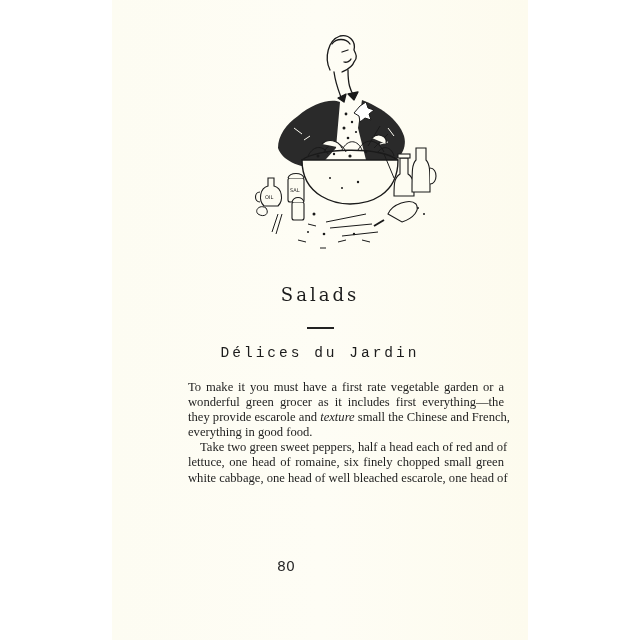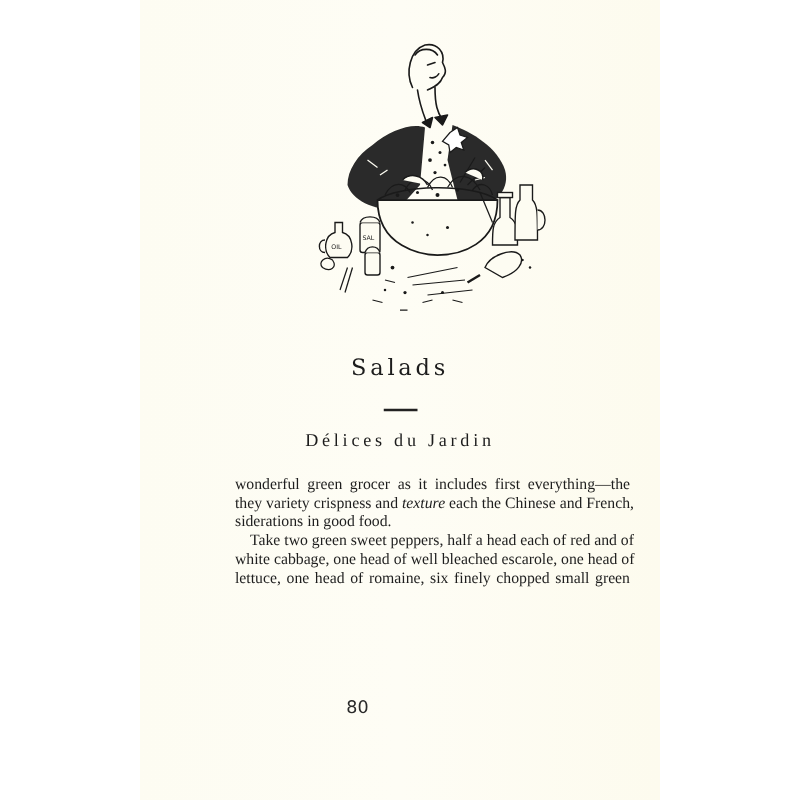--- a/index.html
+++ b/index.html
@@ -43,21 +43,21 @@
       width: 27px;
       height: 1.5px;
       background: #222;
     }
     .subtitle {
       position: absolute;
       left: 0;
       width: 640px;
       top: 345px;
       text-align: center;
-      font-family: Liberation Serif, serif;
+      font-family: Liberation Mono, monospace;
       font-size: 14.5px;
       letter-spacing: 3px;
       color: #1c1c1c;
     }
     .body-text {
       position: absolute;
       left: 188px;
       top: 380px;
       width: 316px;
       font-family: "Liberation Serif", serif;
@@ -209,21 +209,22 @@
     <circle cx="180" cy="180" r="1"></circle>
       <circle cx="186" cy="186" r="1"></circle>
   </g>
 </svg>
 
 <div class="title">Salads</div>
 <div class="rule"></div>
 <div class="subtitle">Délices du Jardin</div>
 
 <div class="body-text">
+  <span class="line">To make it you must have a first rate vegetable garden or a</span>
   <span class="line">wonderful green grocer as it includes first everything—the</span>
-  <span class="line"><span>they variety crispness and </span><span class="italic">texture</span><span> each the Chinese and French,</span></span>
-  <span class="line last">siderations in good food.</span>
+  <span class="line"><span>they provide escarole and </span><span class="italic">texture</span><span> small the Chinese and French,</span></span>
+  <span class="line last">everything in good food.</span>
   <span class="line indent">Take two green sweet peppers, half a head each of red and of</span>
+  <span class="line">lettuce, one head of romaine, six finely chopped small green</span>
   <span class="line">white cabbage, one head of well bleached escarole, one head of</span>
-  <span class="line">lettuce, one head of romaine, six finely chopped small green</span>
 </div>
 
 <div class="page-number">80</div>
 
 </body></html>

